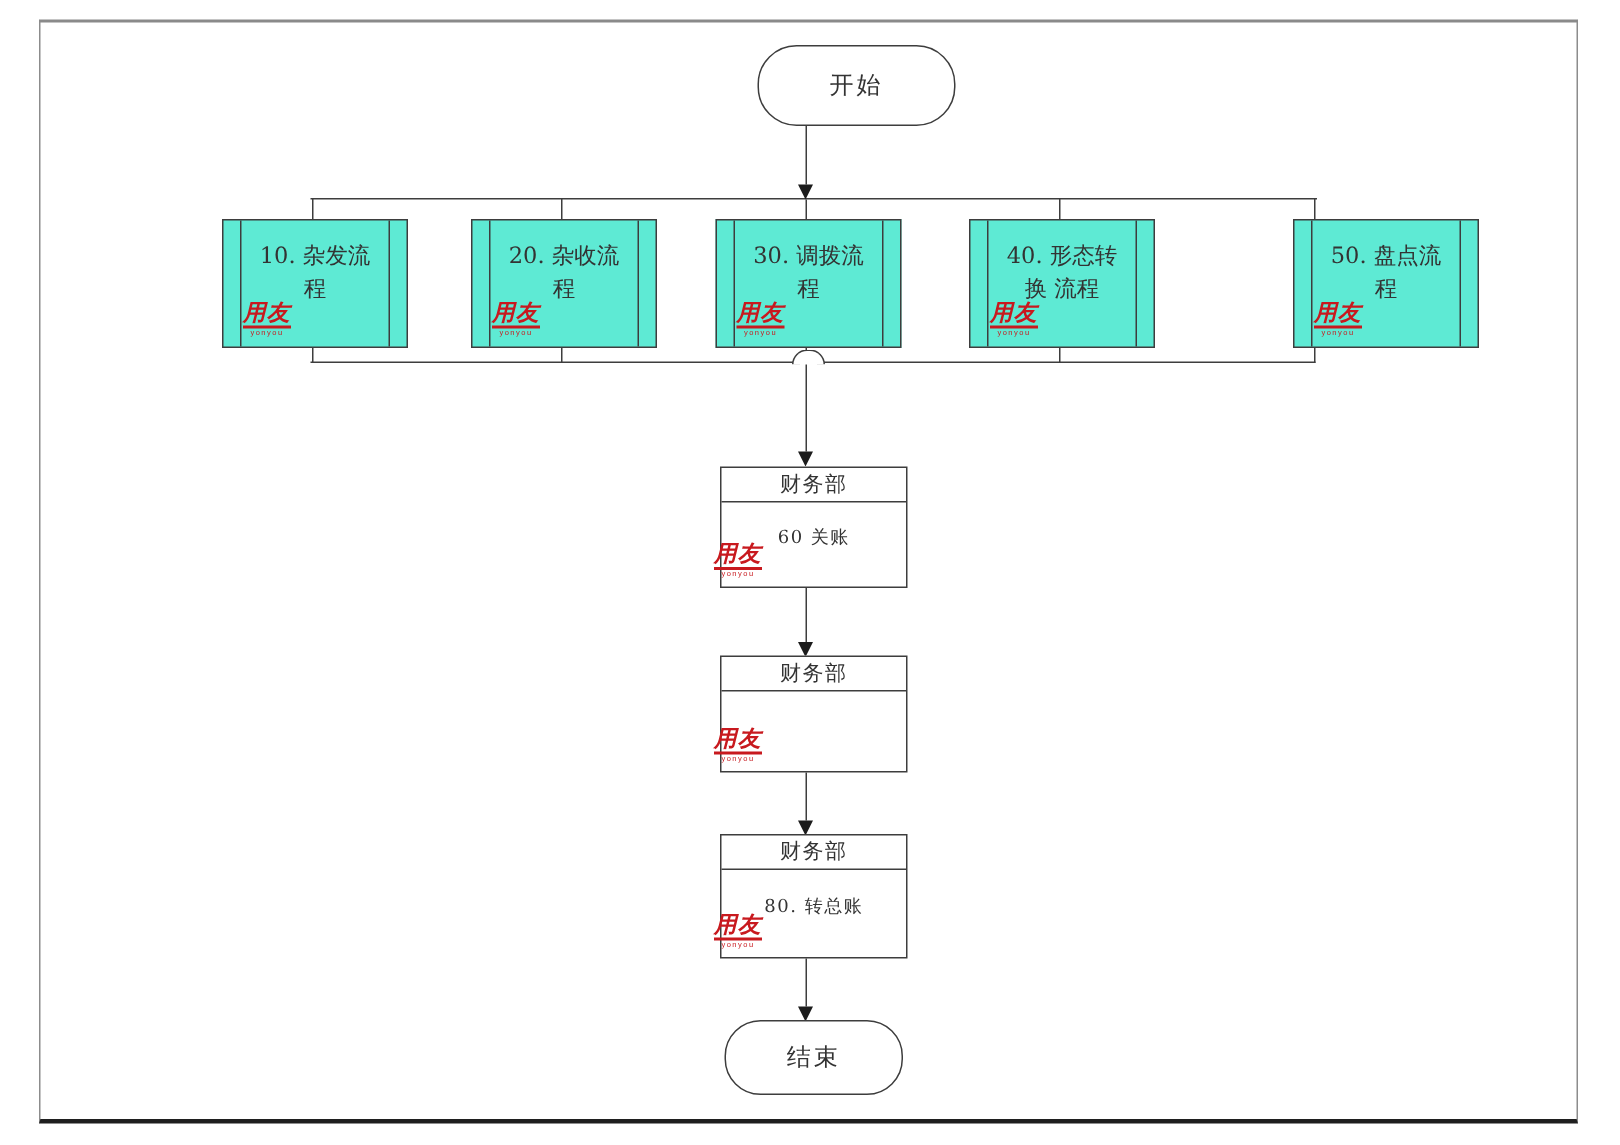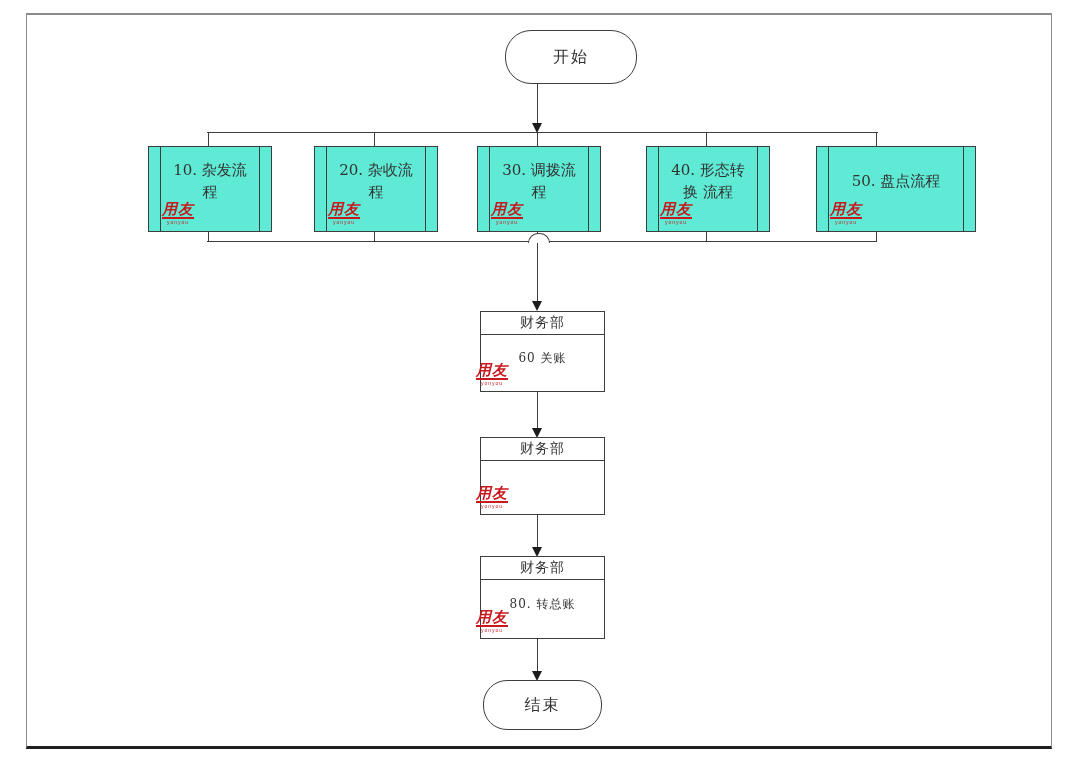--- a/index.html
+++ b/index.html
@@ -177,21 +177,21 @@
   <div class="subprocess" style="left:646px;">
     <div class="bar-left"></div>
     <div class="bar-right"></div>
     <div class="sp-label">40. 形态转换 流程</div>
     <div class="logo sp-logo">
       <div class="logo-zh">用友</div>
       <div class="logo-sub">yonyou</div>
     </div>
   </div>
 
-  <div class="subprocess" style="left:816px;padding-left:36px;">
+  <div class="subprocess" style="left:862px;">
     <div class="bar-left"></div>
     <div class="bar-right"></div>
     <div class="sp-label">50. 盘点流程</div>
     <div class="logo sp-logo">
       <div class="logo-zh">用友</div>
       <div class="logo-sub">yonyou</div>
     </div>
   </div>
 
   <div class="vline" style="left:208px; top:230px; height:12px;"></div>

